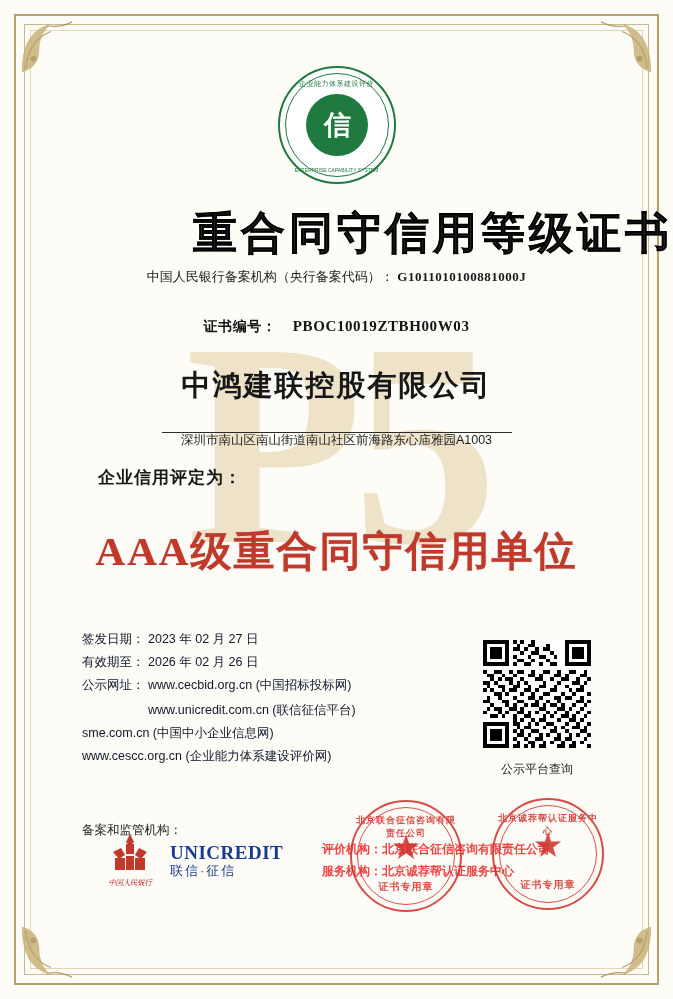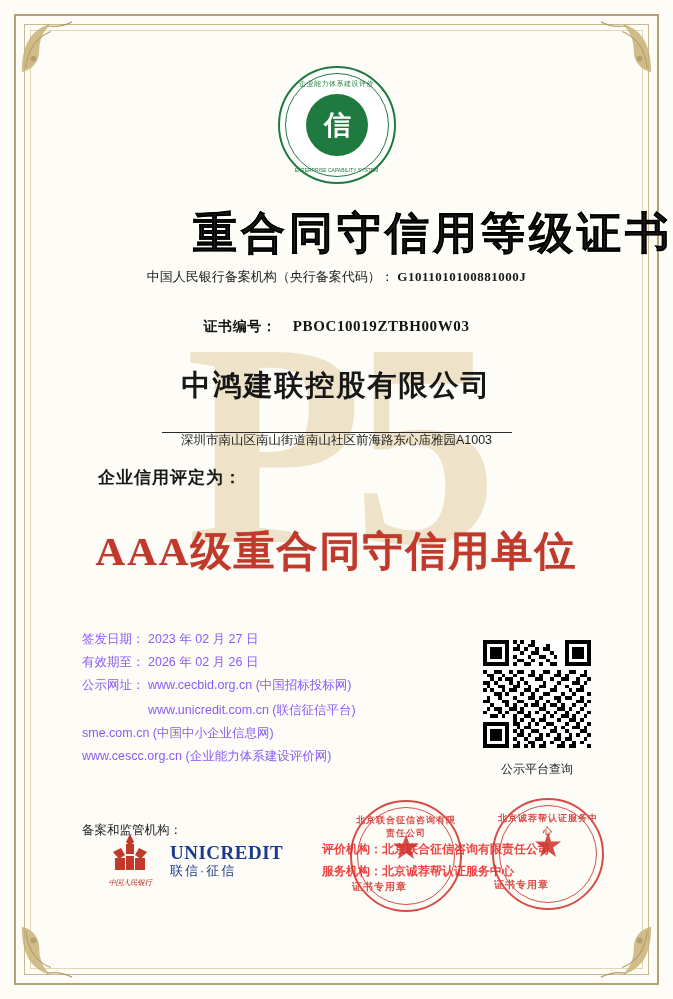--- a/index.html
+++ b/index.html
@@ -227,21 +227,21 @@
     color: #c0392b;
     text-shadow: 0 0 1px rgba(160,40,30,.5);
   }
 
   
   .details {
     position: absolute;
     left: 82px;
     top: 628px;
     font-size: 12.5px;
-    color: #8b5cf6;
+    color: #0f172a;
     line-height: 23px;
   }
   .details .row { white-space: nowrap; }
   .details .k { }
   .details .v { font-family: "Liberation Sans", sans-serif; }
   .details .urls {
     margin-top: 2px;
   }
   .details .urls .u {
     white-space: nowrap;
@@ -344,20 +344,21 @@
     text-align: center;
     font-size: 9px;
     color: #d0302b;
     letter-spacing: 1px;
     font-weight: bold;
   }
   .seal .seal-bottom {
     position: absolute;
     left: 0; right: 0;
     bottom: 16px;
+    text-align: center;
     font-size: 10px;
     color: #d0302b;
     font-weight: bold;
     letter-spacing: 1px;
   }
   .seal.seal-1 { left: 350px; top: 800px; }
   .seal.seal-2 { left: 492px; top: 798px; }
 </style>
 </head>
 <body>

